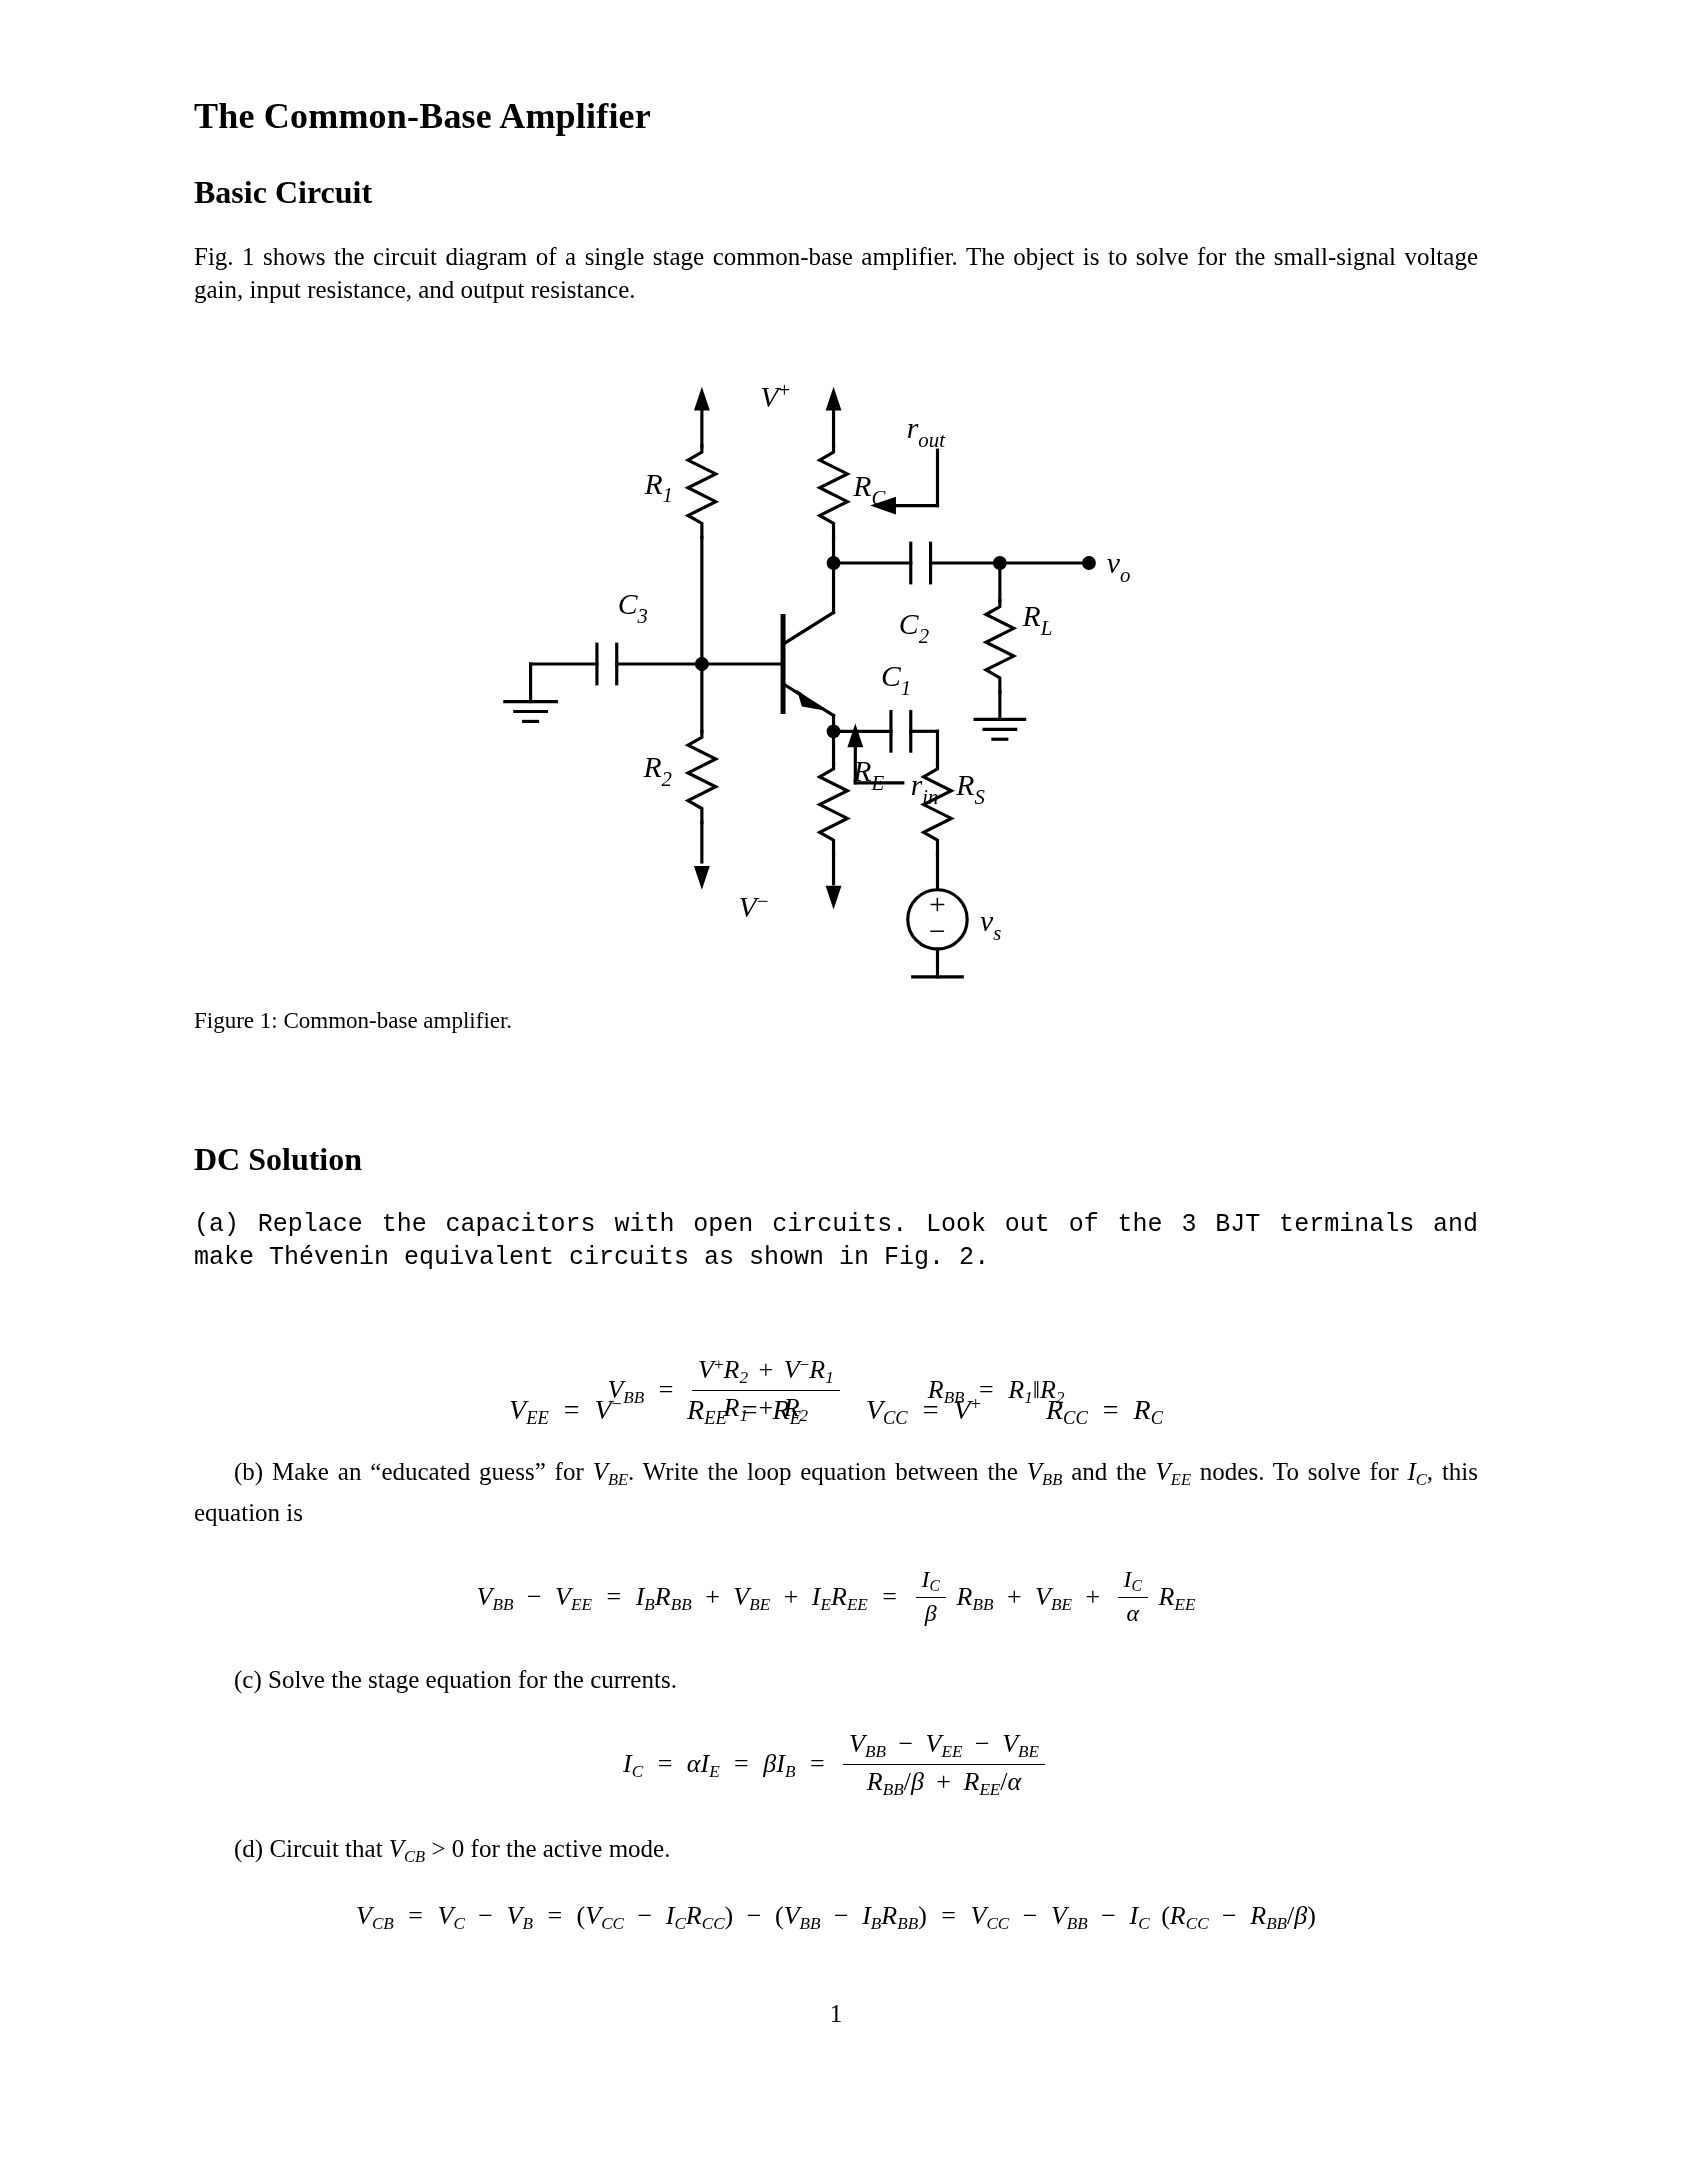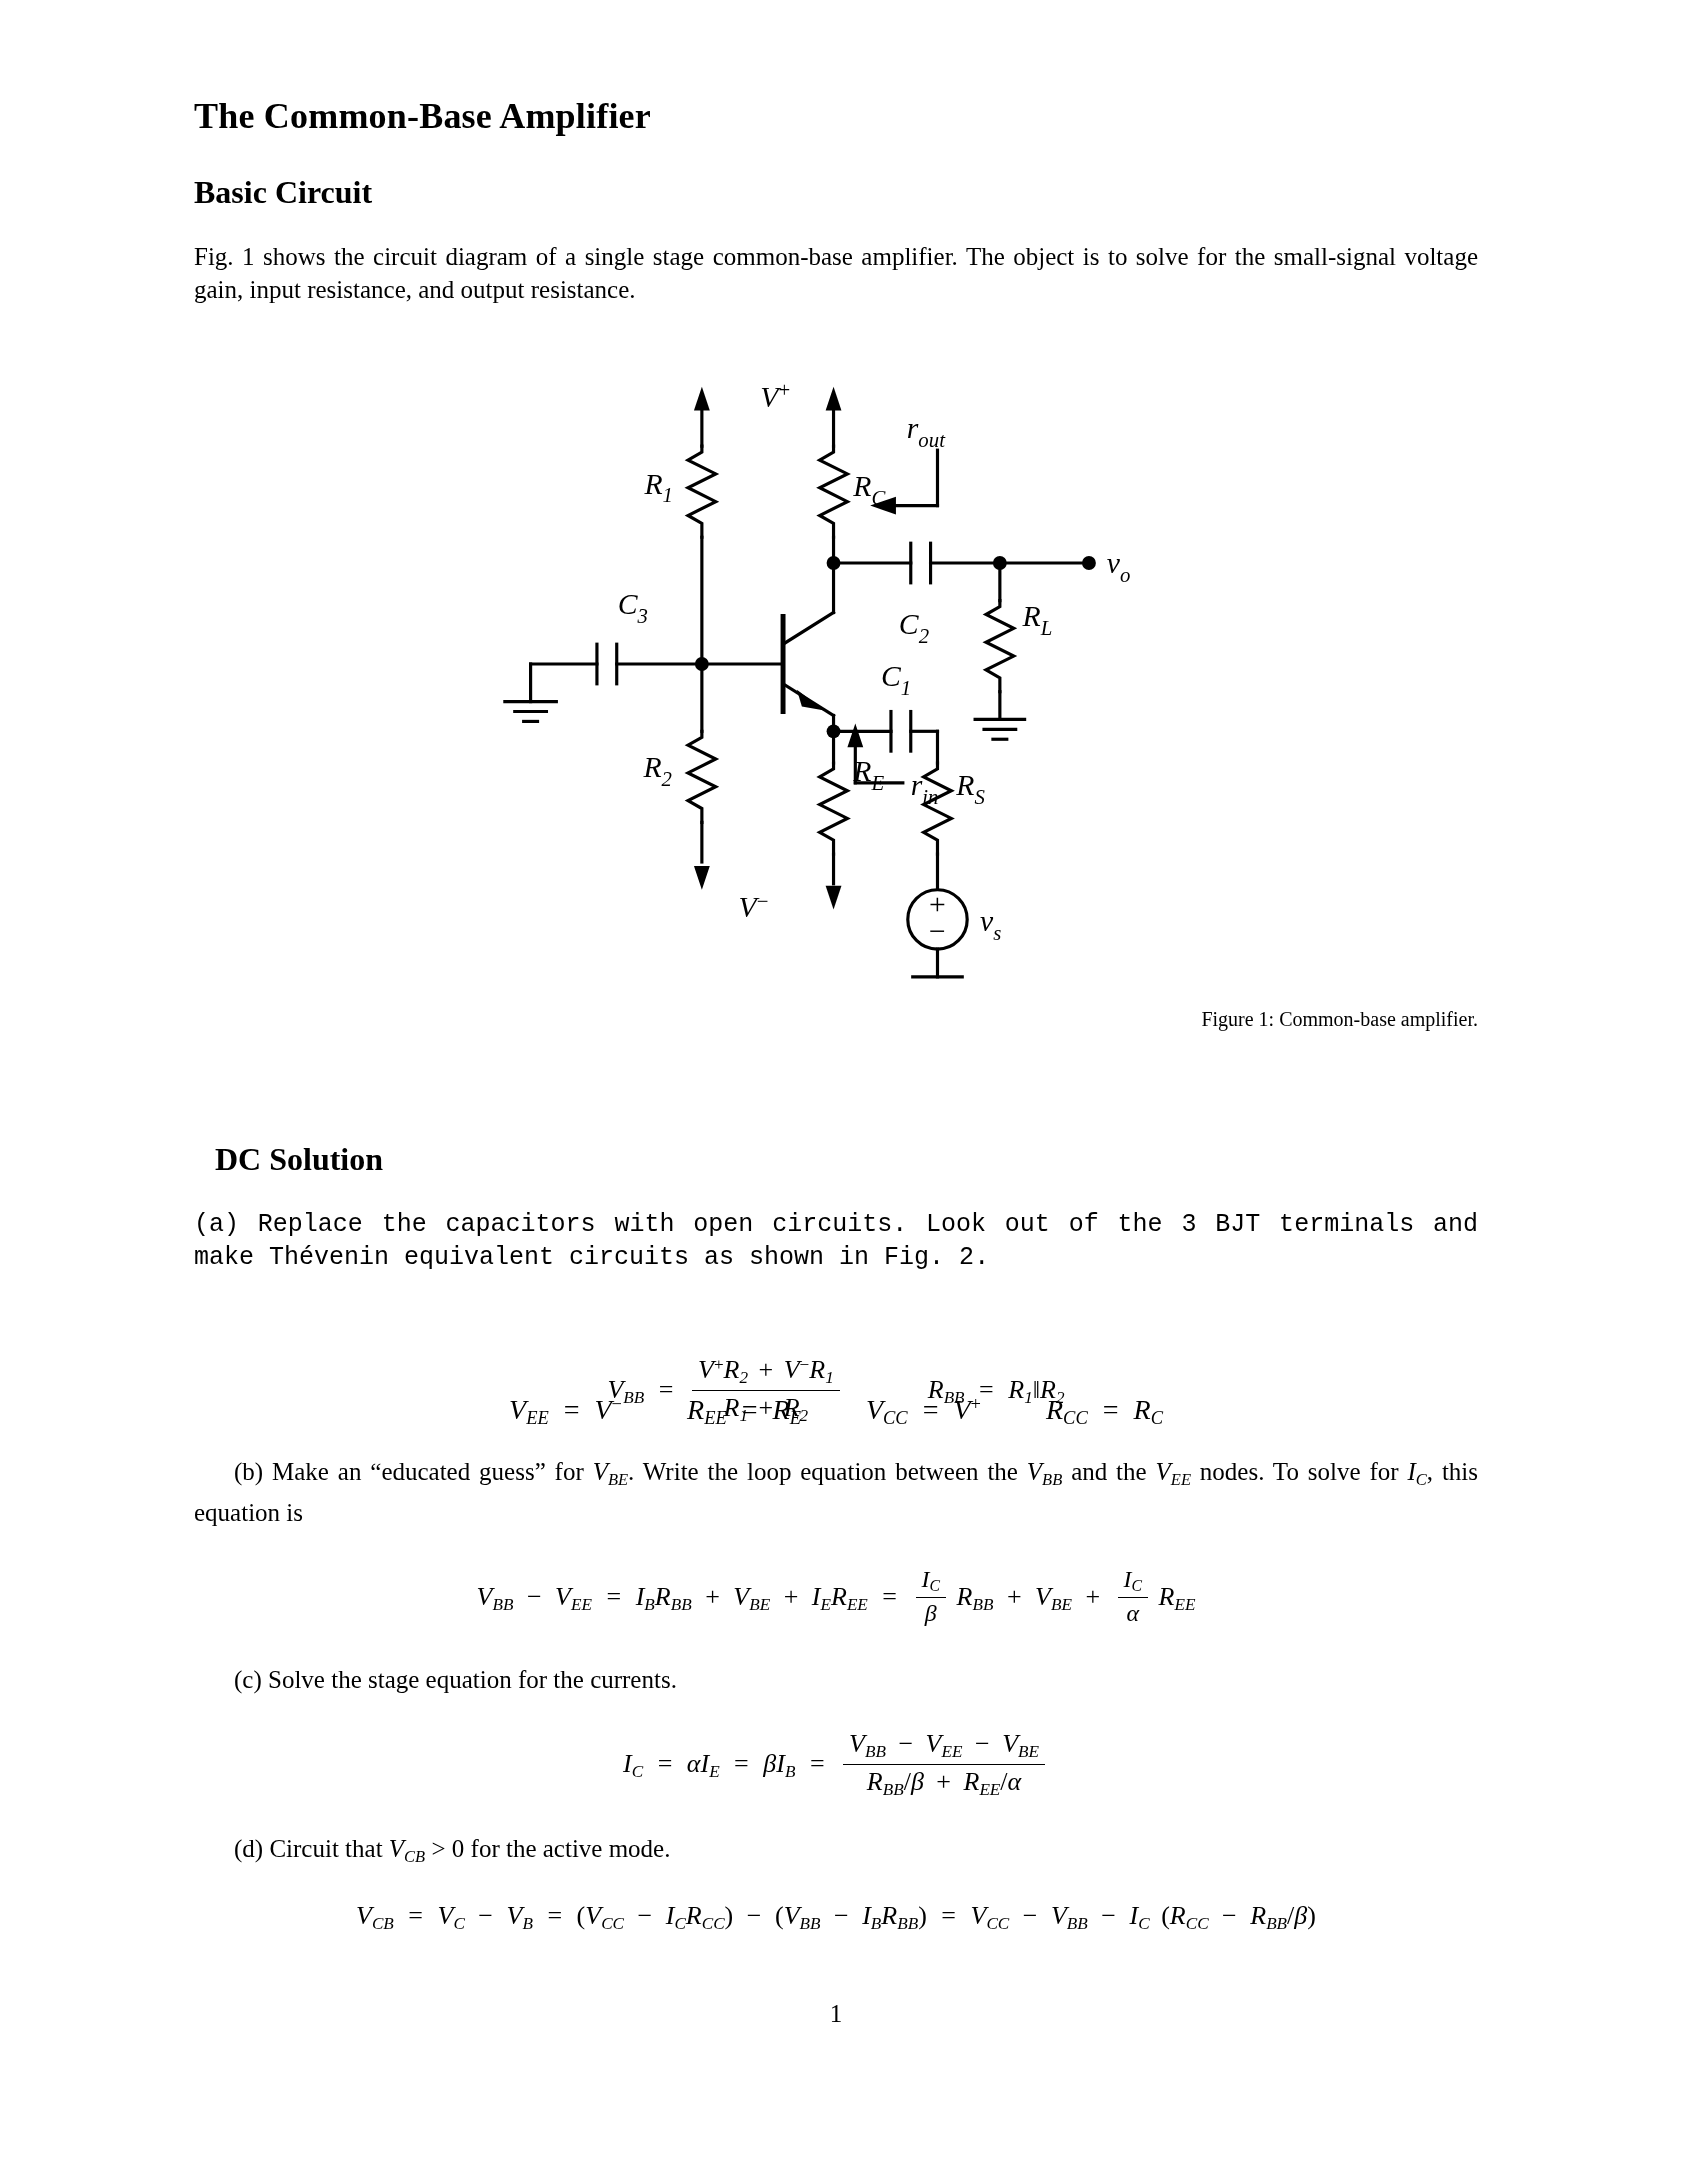--- a/index.html
+++ b/index.html
@@ -40,21 +40,21 @@
   }
   h2.section {
     font-size: 32px;
     font-weight: bold;
     margin: 0;
     padding: 0;
     position: absolute;
     left: 0;
   }
   #sec-basic { top: 174px; text-align: right; }
-  #sec-dc { top: 1141px; margin-left: 21px; }
+  #sec-dc { top: 1141px; }
 
   p.para {
     position: absolute;
     left: 0;
     width: 1284px;
     margin: 0;
     font-size: 25px;
     line-height: 33px;
     text-align: justify;
     text-justify: inter-word;
@@ -99,22 +99,22 @@
   .frac .num { display: block; padding: 0 6px 2px 6px; }
   .frac .den { display: block; border-top: 1.6px solid #000; padding: 2px 6px 0 6px; }
   .frac.small { font-size: 0.92em; }
   .gap-m { display: inline-block; width: 51px; }
   .gap-l { display: inline-block; width: 71px; }
 
   .caption {
     position: absolute;
     left: 0;
     width: 1284px;
-    text-align: right;
-    font-size: 20px;
+    text-align: left;
+    font-size: 23px;
     top: 1008px;
   }
   .pageno {
     position: absolute;
     left: 0;
     width: 1284px;
     text-align: center;
     font-size: 25px;
     top: 2000px;
   }

